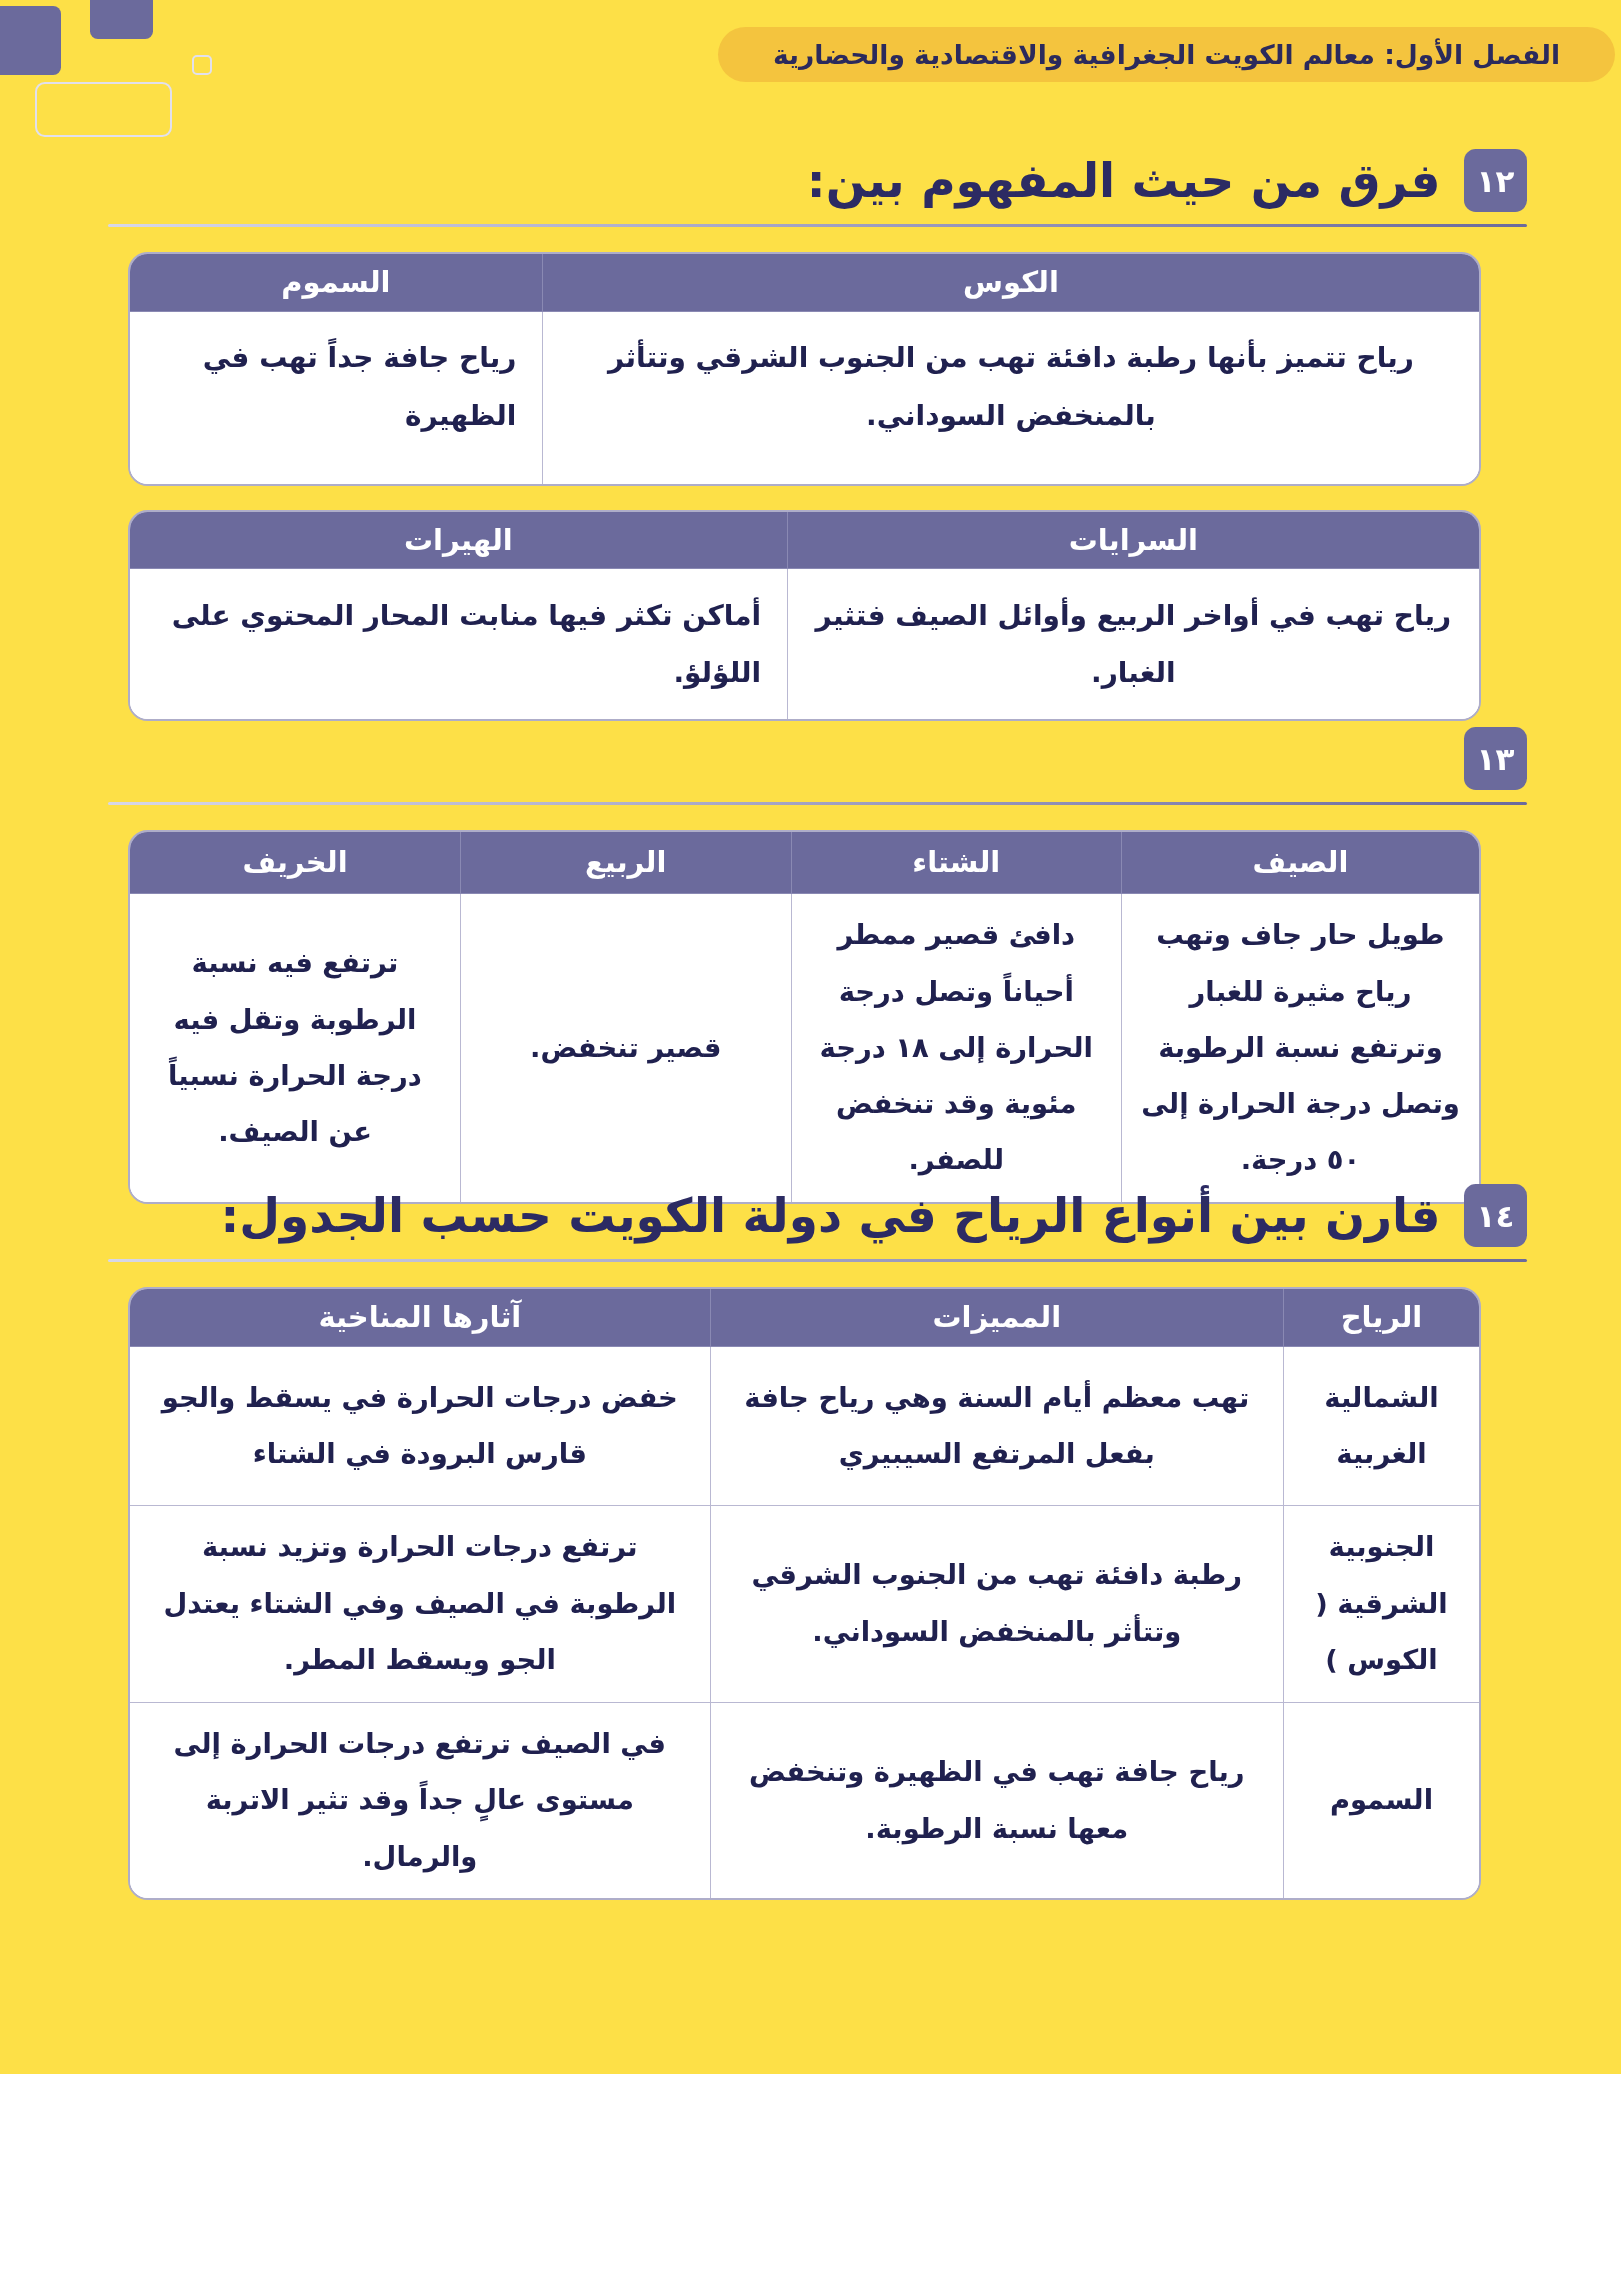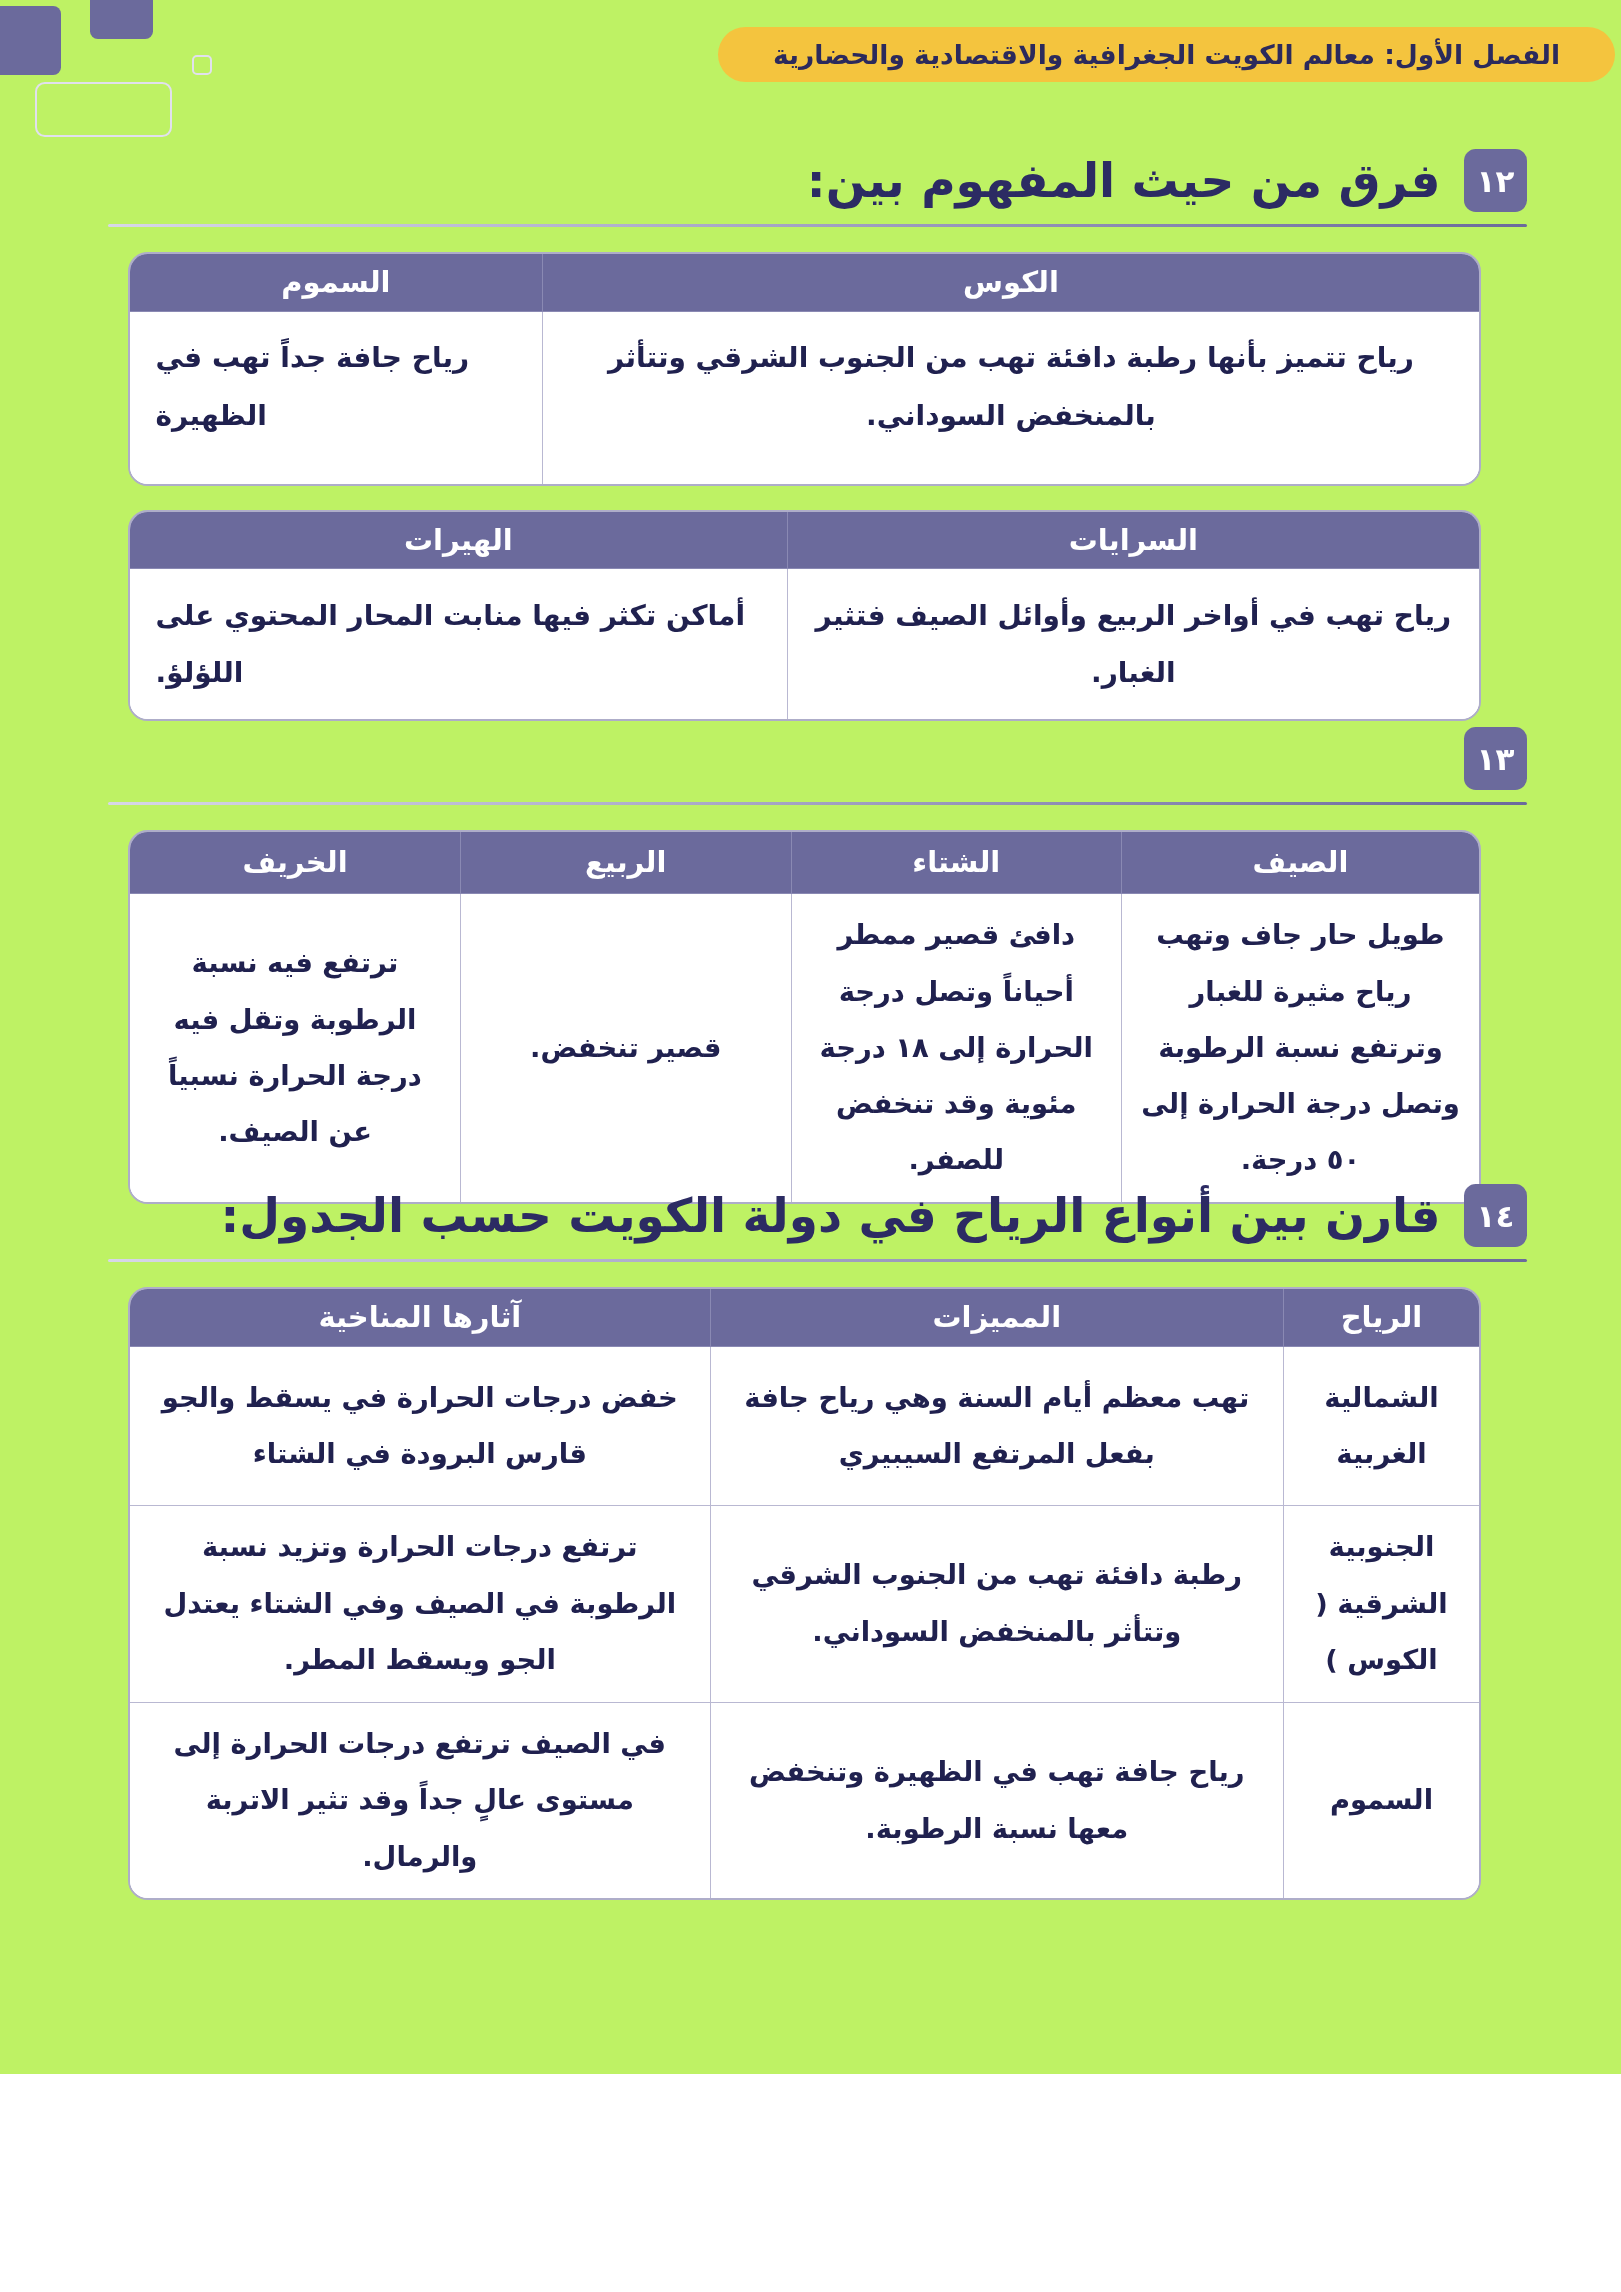--- a/index.html
+++ b/index.html
@@ -4,21 +4,21 @@
 <style>
   * { margin:0; padding:0; box-sizing:border-box; }
   html,body { background:#ffffff; }
   body {
     font-family:"DejaVu Sans","Liberation Sans",sans-serif;
     direction:rtl;
   }
   .page {
     position:relative;
     width:1621px; height:2074px;
-    background:#bef264;
+    background:#fde047;
     overflow:hidden;
   }
 
   
   .deco { position:absolute; background:#6b6a9c; border-radius:7.8px; }
   .sq-a { left:-9.8px; top:5.9px;  width:71px; height:69px; }
   .sq-b { left:90px;  top:-15.7px; width:63px; height:55px; }
   .deco-outline { position:absolute; border:2.5px solid #e1e0ee; border-radius:9.8px; background:transparent; }
   .sq-c { left:35px; top:82px; width:137px; height:55px; }
   .sq-d { left:192px; top:55px; width:19.6px; height:19.6px; border-radius:4.9px; }
@@ -78,21 +78,21 @@
     background:#ffffff;
   }
   td:first-child { border-right:none; }
   td:last-child  { border-left:none; }
   tr:last-child td { border-bottom:none; }
 
   
   .q12 .t1 td { height:173px; vertical-align:top; }
   .q12 .t2 td { height:133px; vertical-align:top; }
   .q12 td:first-child { }
-  .q12 td:last-child  { text-align:left; }
+  .q12 td:last-child  { text-align:right; }
 
   
   .q13 th { height:61px; }
   .q13 td { height:267px; padding:13.7px 17.6px; font-size:27.4px; }
 
   
   .q14 td { font-size:27.4px; padding:13.7px 19.6px; }
   .q14 tr.r1 td { height:159px; }
   .q14 tr.r2 td { height:165px; }
   .q14 tr.r3 td { height:145px; }

